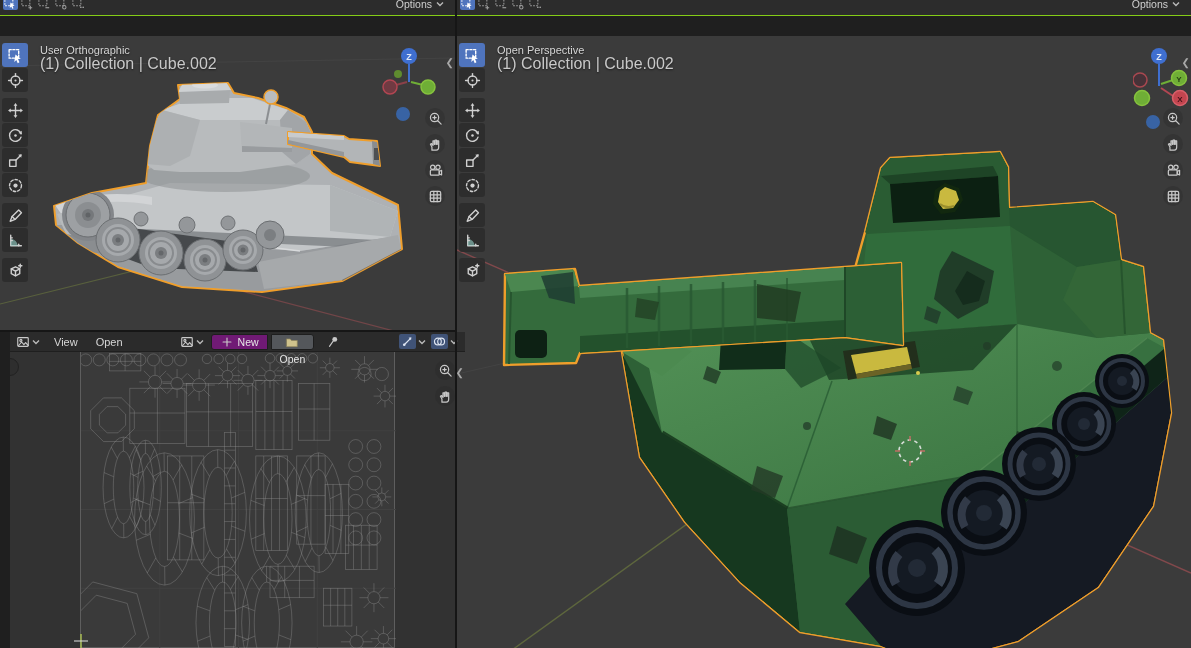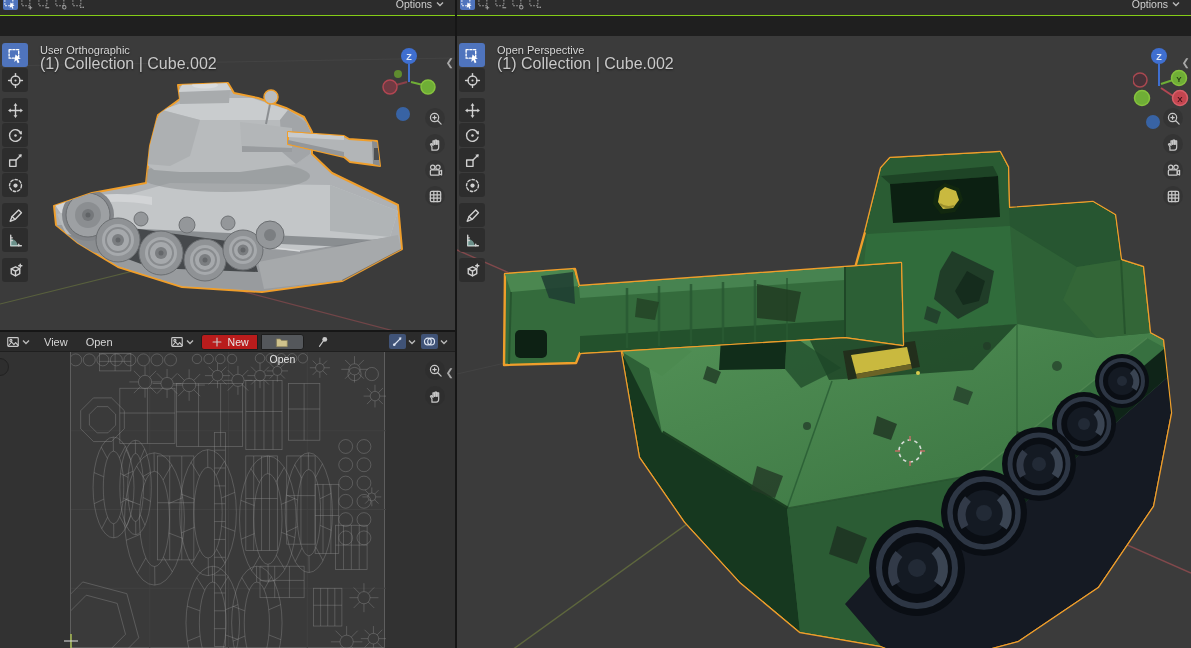--- a/index.html
+++ b/index.html
@@ -22,27 +22,27 @@
   .tool-btn.active{background:var(--active-tool-blue,#4f74bd);}
   .tool-btn.grp{margin-top:5px;}
   .vp-label{position:absolute;left:40px;top:7px;z-index:15;line-height:14px;text-shadow:0 1px 2px rgba(0,0,0,.55);}
   .vp-label .l1{font-size:11px;color:#d6d6d6;}
   .vp-label .l2{font-size:16px;color:#c9c9c9;}
   .gizmo{position:absolute;z-index:18;}
   .navicons{position:absolute;display:flex;flex-direction:column;gap:6px;z-index:18;}
   .nav-btn{width:20px;height:20px;border-radius:50%;background:rgba(40,40,40,.35);display:flex;align-items:center;justify-content:center;}
   .collapse{position:absolute;z-index:19;color:#a8a8a8;font-size:10px;line-height:10px;}
   
-  .ie{position:absolute;left:0;top:332px;width:455px;height:316px;background:var(--uv-bg,#323232);overflow:hidden;}
+  .ie{position:absolute;left:10px;top:332px;width:455px;height:316px;background:var(--uv-bg,#323232);overflow:hidden;}
   .ie-header{position:absolute;left:0;right:0;top:0;height:20px;background:#2b2b2b;border-bottom:1px solid #1f1f1f;
              display:flex;align-items:center;gap:4px;padding:0 6px 0 4px;z-index:10;font-size:11px;}
   .ie-menu{padding:2px 7px;color:#d6d6d6;border-radius:2px;}
   .ie-iconbtn{display:flex;align-items:center;gap:1px;padding:1px 2px;border-radius:3px;}
   .btn{display:flex;align-items:center;gap:4px;height:16px;padding:0 8px;border:1px solid #1e1e1e;font-size:10.5px;color:#e6e6e6;}
-  .btn-new{background:#b91c1c;border-radius:3px 0 0 3px;}
+  .btn-new{background:#701a75;border-radius:3px 0 0 3px;}
   .btn-open{background:#54575b;border-radius:0 3px 3px 0;margin-left:-1px;flex-direction:column;}
   .ie-canvas{position:absolute;left:0;right:0;top:20px;bottom:0;background:var(--uv-bg,#323232);overflow:hidden;}
   .uv-image{position:absolute;left:70px;top:0;width:315px;height:296px;background:var(--uv-image-bg,#3a3a3a);
             border:1px solid #5e5e5e;border-top:none;}
   .toggle-btn{display:flex;align-items:center;gap:1px;}
   .toggle-sq{width:17px;height:15px;border-radius:2px;background:#405377;display:flex;align-items:center;justify-content:center;}
   .divider-v{position:absolute;left:455px;top:0;width:2px;height:648px;background:#161616;z-index:40;}
   .divider-h{position:absolute;left:0;top:330px;width:455px;height:2px;background:#161616;z-index:40;}
   .edge-sliver{position:absolute;left:-9px;top:6px;width:18px;height:18px;border-radius:50%;background:#2e2e2e;border:1px solid #222;z-index:5;}
   svg{display:block;}

